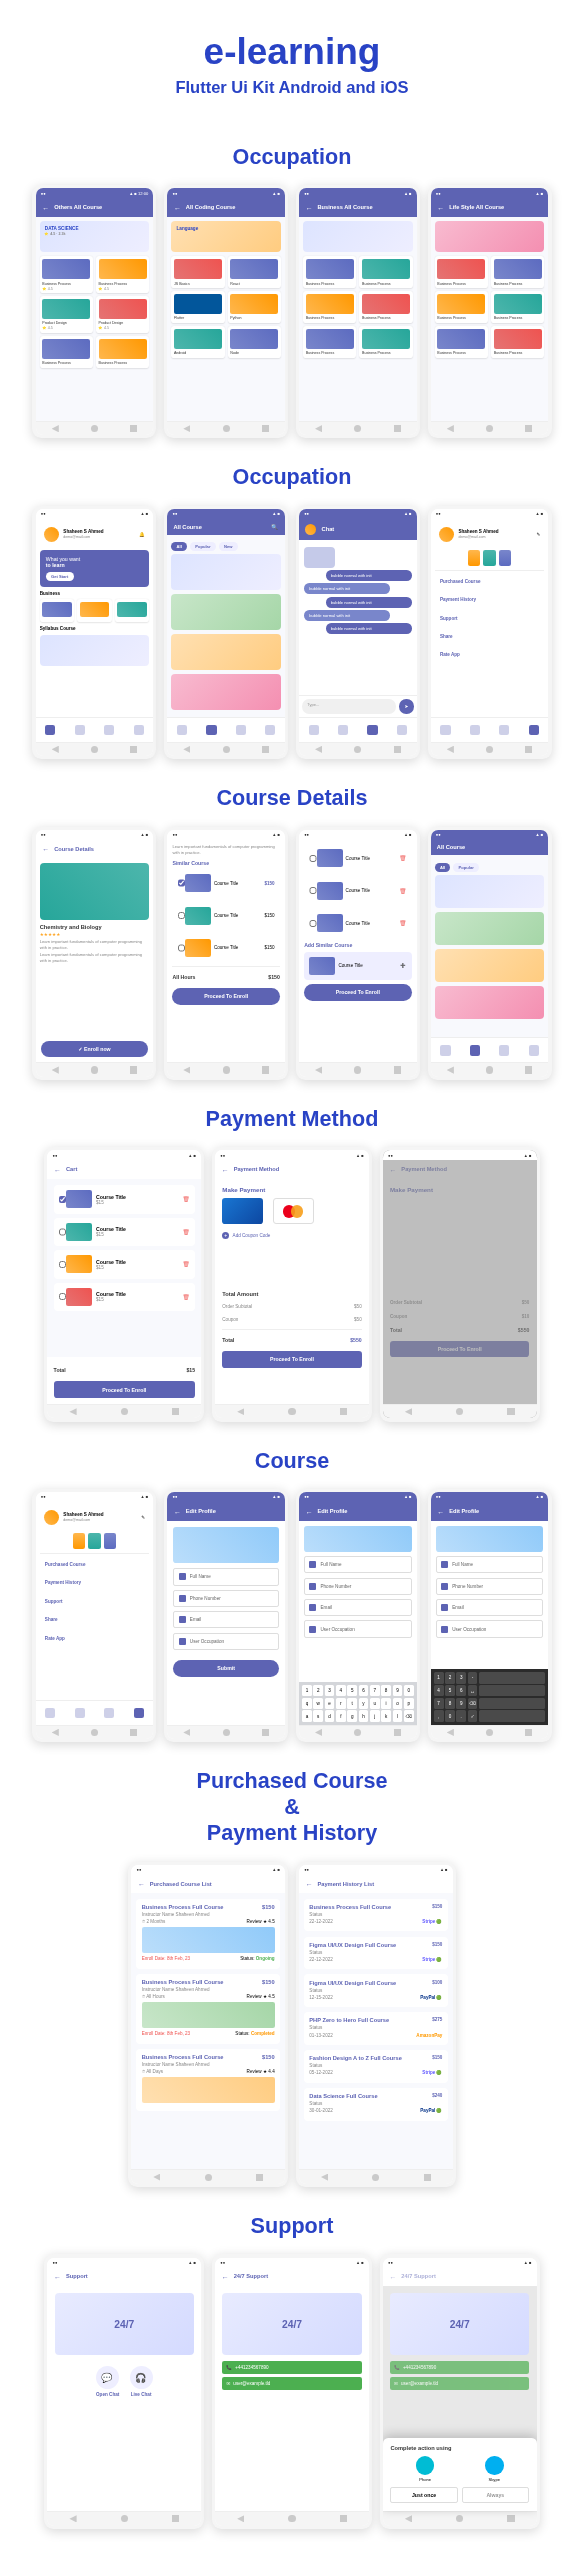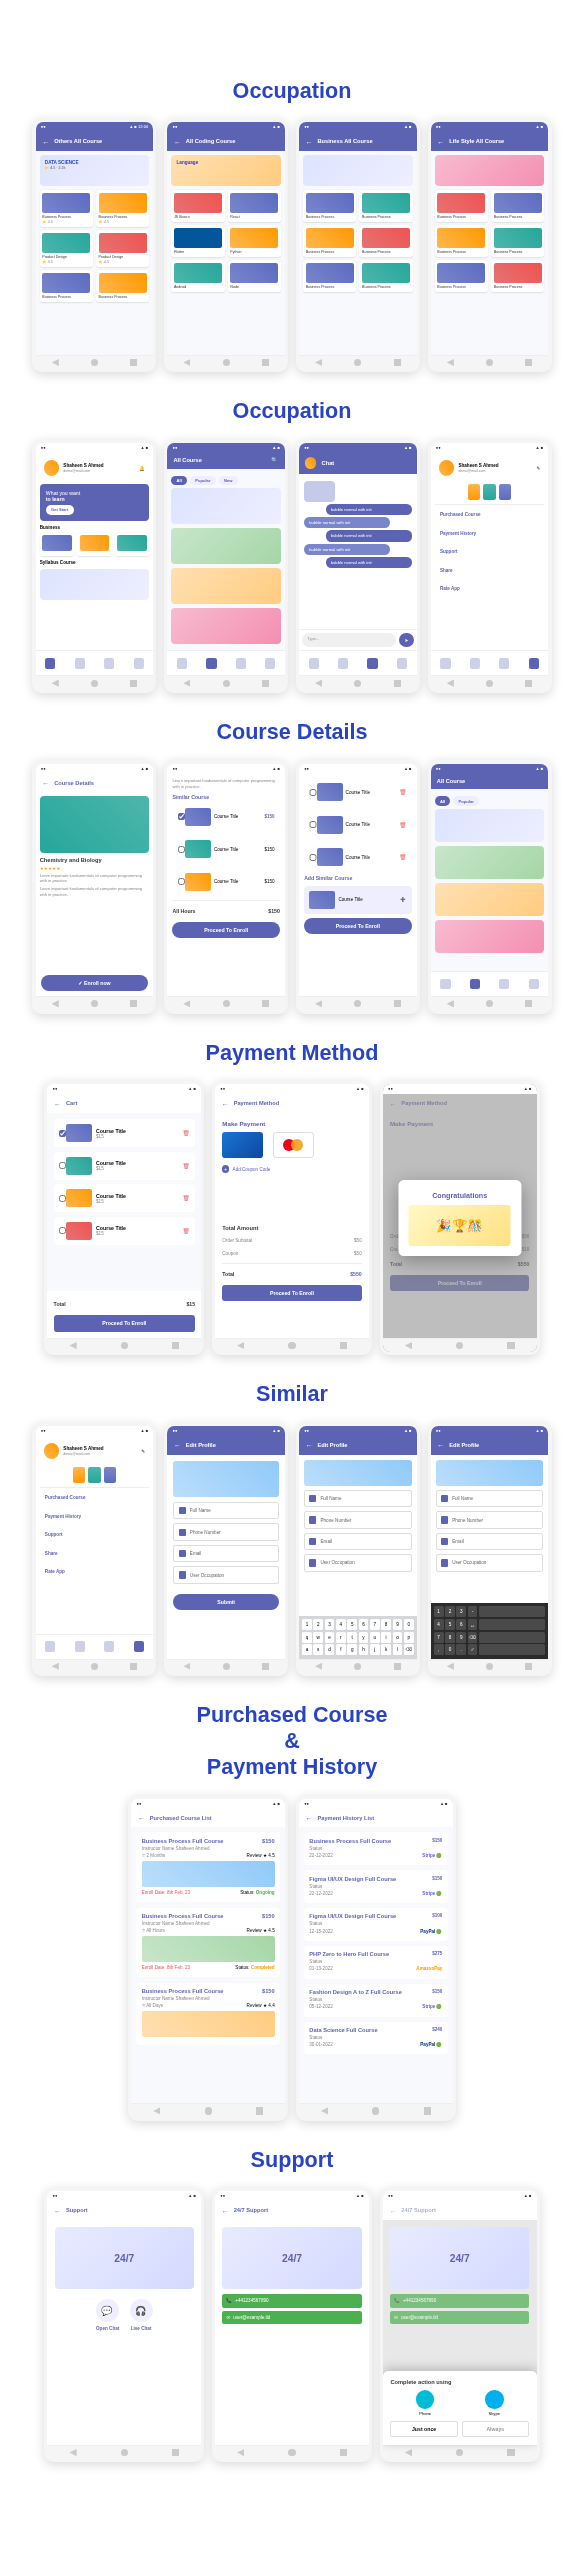--- a/index.html
+++ b/index.html
@@ -87,20 +87,22 @@
 .action-apps{display:flex;justify-content:space-around;margin:5.2px 0}
 .app-icon{width:18.5px;height:18.5px;border-radius:50%}
 .app-icon.a1{background:#00bcd4}
 .app-icon.a2{background:#00aff0}
 .check{width:7.2px;height:7.2px;border:0.5px solid #5d63b3;border-radius:1.5px;accent-color:#5d63b3}
 </style>
 </head>
 <body>
 
 <div class="hero">
+<h1>e-learning</h1>
+<p>Flutter Ui Kit Android and iOS</p>
 </div>
 
 <h2 class="section-title">Occupation</h2>
 <div class="screens-row">
 
 <div class="phone">
       <div class="screen">
 <div class="status-bar dark">
           <span>●●</span>
           <span>▲ ■ 12:00</span>
@@ -742,34 +744,30 @@
 <div class="total-row" style="font-size:4.6px;color:#888">
             <span>Coupon</span>
             <span>$10</span>
           </div>
 <div class="total-row">
             <span>Total</span>
             <span>$550</span>
           </div>
 <div class="enroll-btn" style="border-radius:3.1px">Proceed To Enroll</div>
 </div>
-<div class="modal">
-<div style="font-size:7.2px;font-weight:700;color:#5d63b3;margin-bottom:5.2px">Congratulations</div>
-<div style="height:41px;background:linear-gradient(135deg,#fff9c4,#ffe082);border-radius:3.1px;display:flex;align-items:center;justify-content:center;font-size:12.4px">🎉🏆🎊</div>
-</div>
-<div class="android-nav">
-          <span class="triangle"></span>
-          <span class="circle"></span>
-          <span class="square"></span>
-        </div>
-</div>
-    </div>
-</div>
-
-<h2 class="section-title">Similar</h2>
+<div class="android-nav">
+          <span class="triangle"></span>
+          <span class="circle"></span>
+          <span class="square"></span>
+        </div>
+</div>
+    </div>
+</div>
+
+<h2 class="section-title">Course</h2>
 <div class="screens-row">
 <div class="phone">
       <div class="screen">
 <div class="status-bar">
           <span>●●</span>
           <span>▲ ■</span>
         </div>
 <div class="content white">
 <div class="user-row">
             <div class="avatar"></div>

